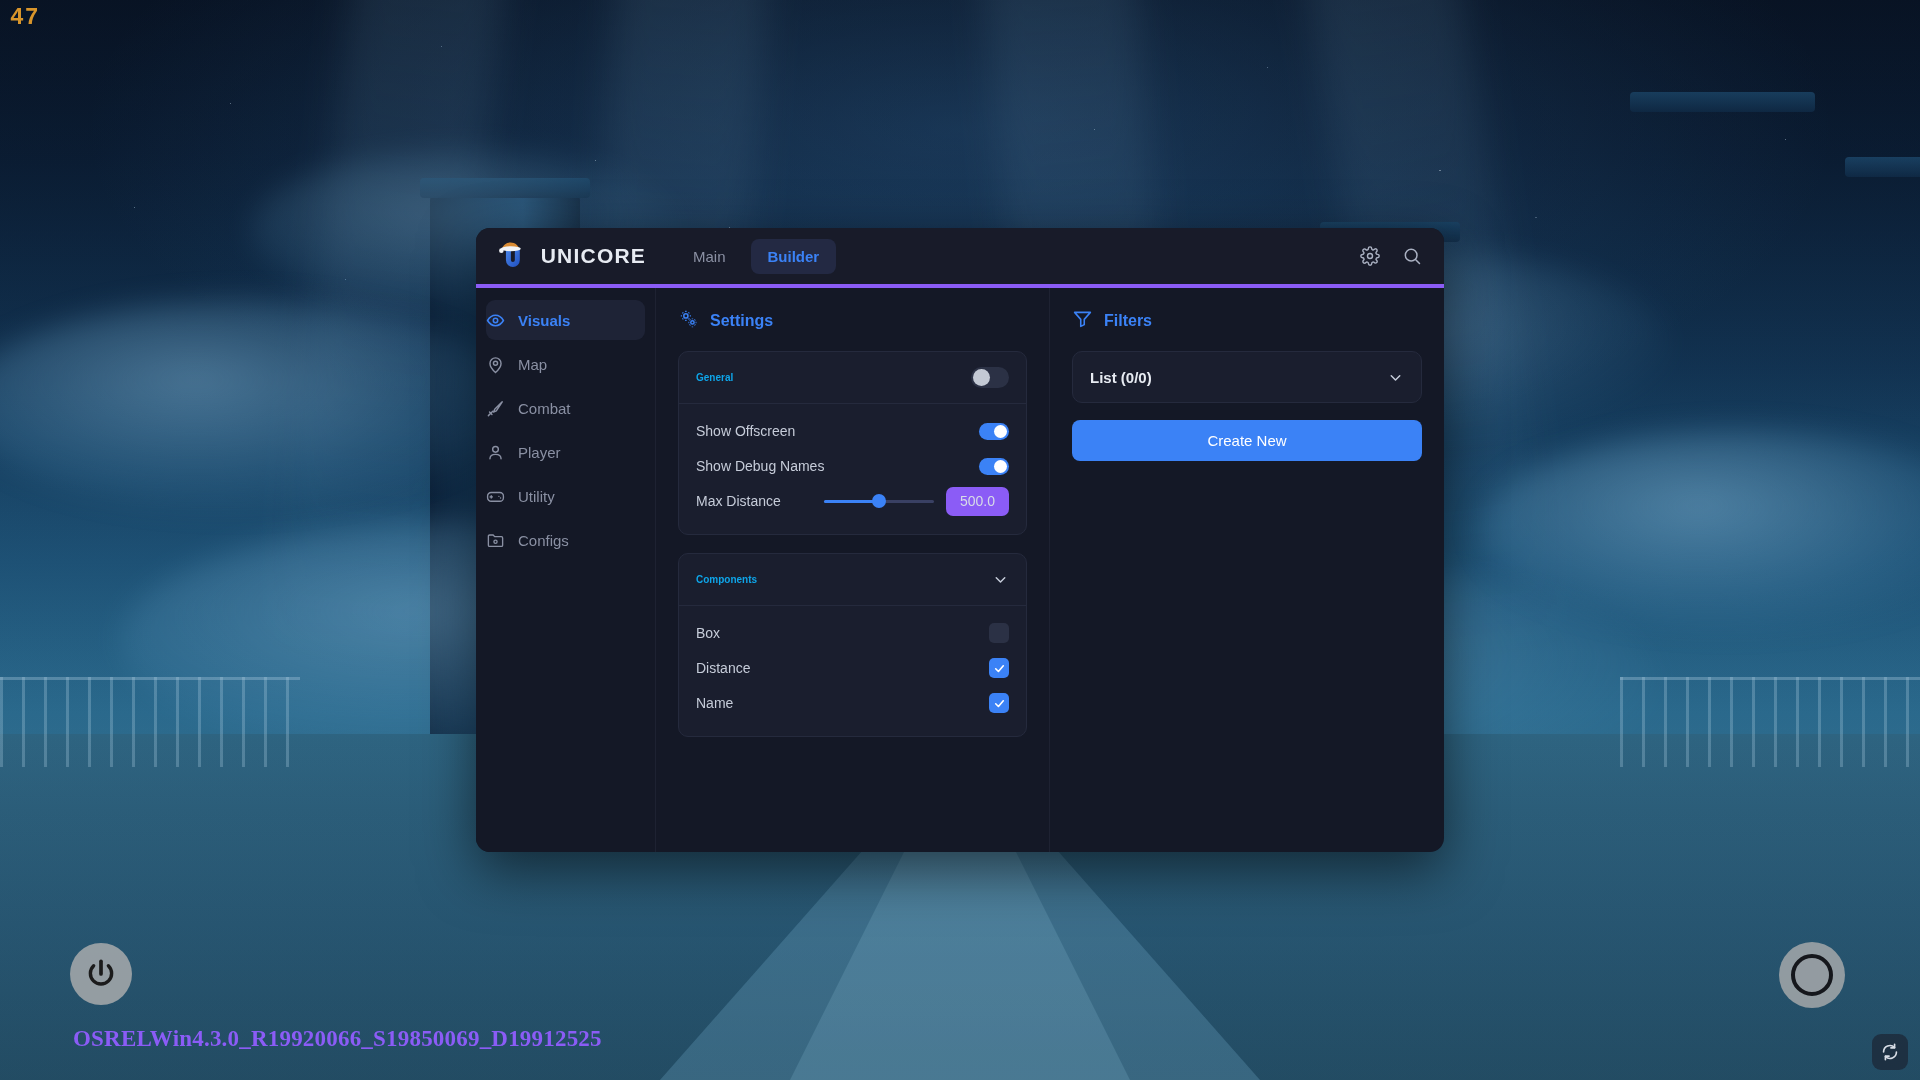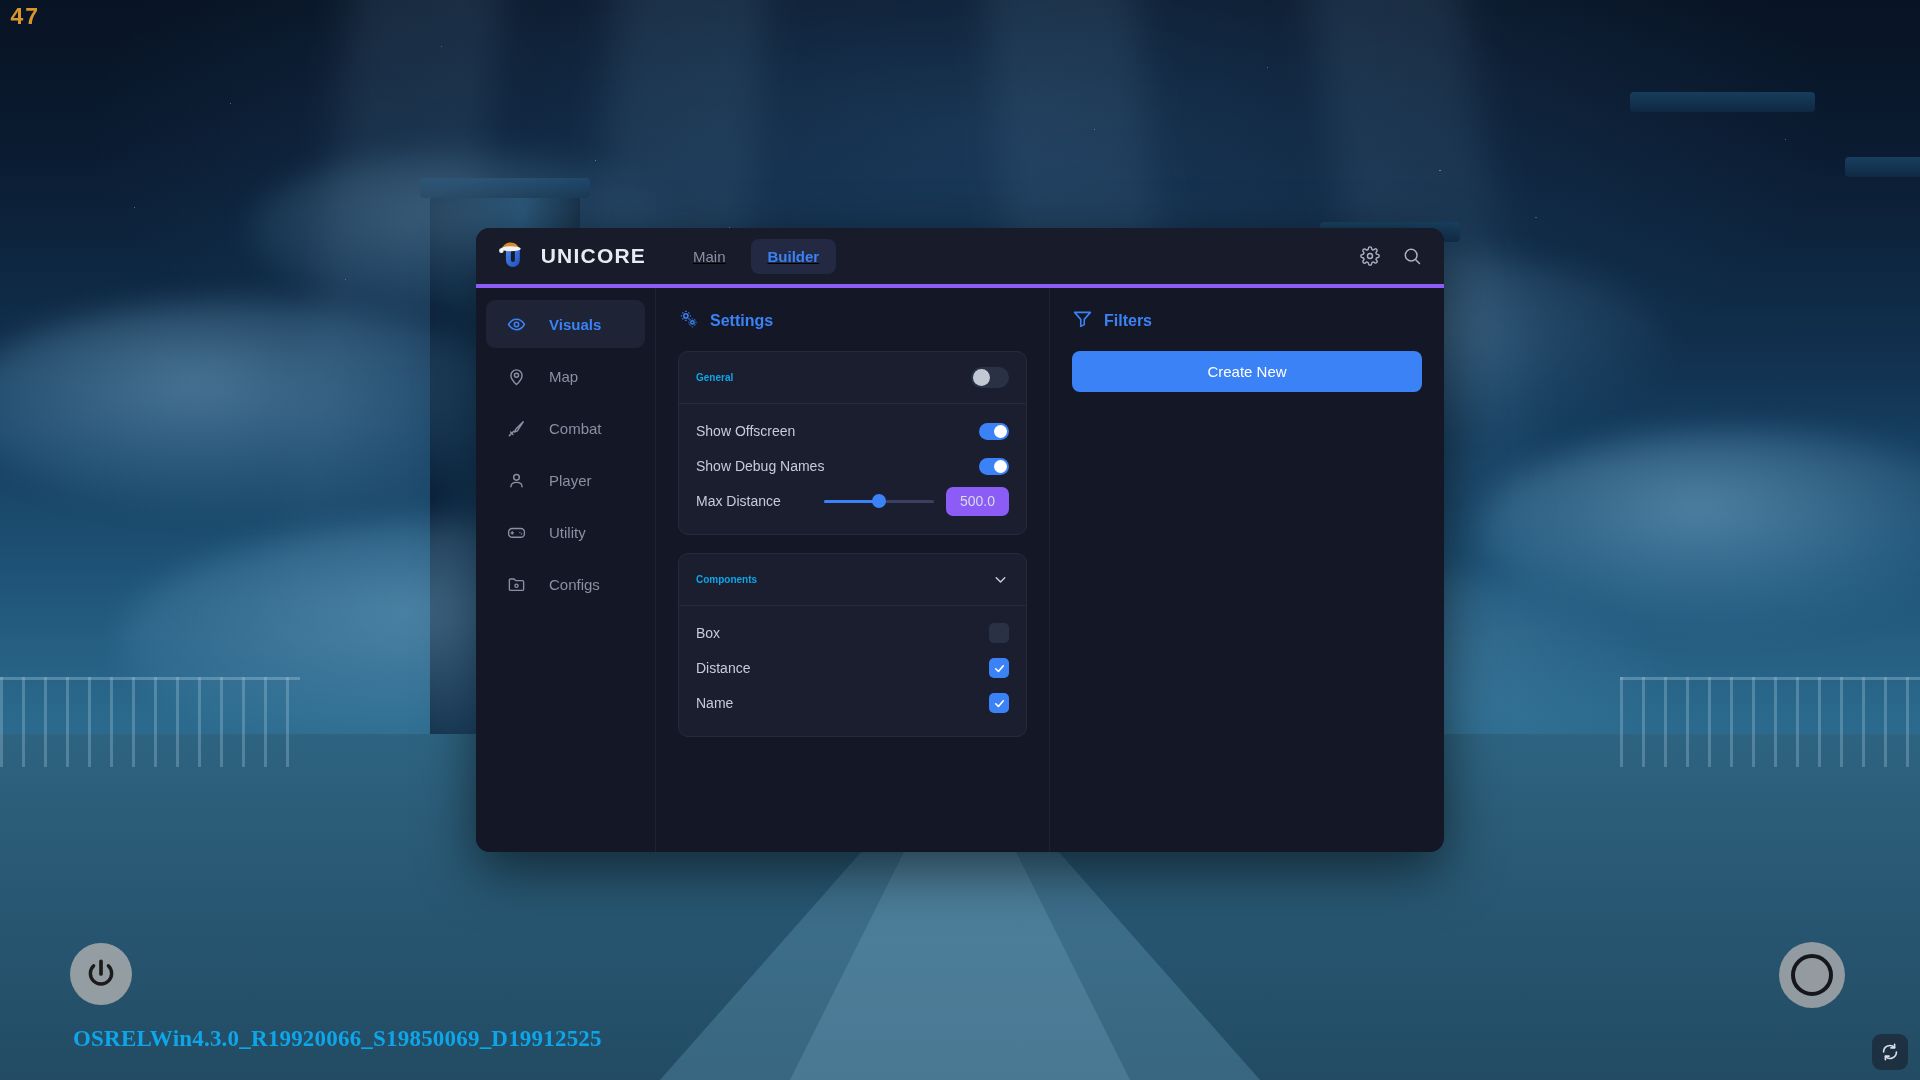--- a/index.html
+++ b/index.html
@@ -86,21 +86,21 @@
 
   
   .fps {
     position:absolute; left:10px; top:5px; z-index:40;
     font-family:"Liberation Mono", monospace; font-size:23px; font-weight:700;
     color:#d8952b; letter-spacing:1px;
   }
   .build-string {
     position:absolute; left:73px; bottom:28px; z-index:40;
     font-family:"Liberation Serif", serif; font-weight:700;
-    font-size:23px; color:#0ea5e9; letter-spacing:.2px;
+    font-size:23px; color:#8b5cf6; letter-spacing:.2px;
   }
   .power-btn {
     position:absolute; left:70px; bottom:75px; width:62px; height:62px; z-index:40;
     border-radius:50%; background:rgba(176,176,176,0.80);
     display:flex; align-items:center; justify-content:center;
   }
   .joystick {
     position:absolute; right:75px; bottom:72px; width:66px; height:66px; z-index:40;
     border-radius:50%; background:rgba(176,176,176,0.78);
     display:flex; align-items:center; justify-content:center;
@@ -124,40 +124,40 @@
   }
   .topbar {
     height:60px; flex:0 0 60px; display:flex; align-items:center;
     padding:0 22px 0 20px; border-bottom:4px solid #8b5cf6;
     background:#181b29;
   }
   .brand { display:flex; align-items:center; gap:11px; width:150px; }
   .brand-name {
     font-size:21px; font-weight:700; letter-spacing:1.2px; color:#e7ebf2;
   }
-  .tabs { display:flex; align-items:center; gap:8px; margin-left:30px;text-decoration:underline; }
+  .tabs { display:flex; align-items:center; gap:8px; margin-left:30px; }
   .tab {
     padding:9px 17px; border-radius:8px; font-size:15px; color:#8a90a3;
     cursor:pointer; background:transparent; border:none;
     font-family:"Liberation Sans", sans-serif;
   }
   .tab.active { background:#232943; color:#3b82f6; font-weight:700; }
   .topbar-actions { margin-left:auto; display:flex; align-items:center; gap:22px; }
   .ico-btn { cursor:pointer; display:flex; line-height:0; }
 
   .body { flex:1; display:flex; min-height:0; }
 
   
   .sidebar {
     width:180px; flex:0 0 180px; padding:12px 10px;
     border-right:1px solid #1e2232; background:#141826;
   }
   .nav-item {
-    display:flex; align-items:center; gap:23px; height:48px;
-    padding:0 21px; border-radius:9px; margin-bottom:4px; cursor:pointer;
+    display:flex; align-items:center; gap:13px; height:40px;
+    padding:0 0; border-radius:9px; margin-bottom:4px; cursor:pointer;
     color:#8a90a3; font-size:15px;
   }
   .nav-item.active { background:#1e2336; color:#3b82f6; font-weight:700; }
   .nav-item .nav-ico { width:19px; height:19px; display:flex; line-height:0; }
 
   
   .col-settings {
     width:394px; flex:0 0 394px; padding:20px 22px 20px 22px;
     border-right:1px solid #1e2232;
   }
@@ -513,18 +513,26 @@
     <div class="col-filters">
       <div class="col-head">
         <span>
           <svg width="21" height="21" viewBox="0 0 24 24" fill="none" stroke="#3b82f6" stroke-width="1.8" stroke-linejoin="round">
             <path d="M3 5h18l-7 8v6l-4 2v-8z"></path>
           </svg>
         </span>
         <span class="col-head-title">Filters</span>
       </div>
 
+      <div class="select-box">
+        <span class="select-label">List (0/0)</span>
+        <span class="right">
+          <svg width="17" height="17" viewBox="0 0 24 24" fill="none" stroke="#c6ccd9" stroke-width="2.1" stroke-linecap="round" stroke-linejoin="round">
+            <path d="M6 9.5 12 15.5 18 9.5"></path>
+          </svg>
+        </span>
+      </div>
 
       <button class="primary-btn">Create New</button>
     </div>
 
   </div>
 </div>
 
 </body></html>

